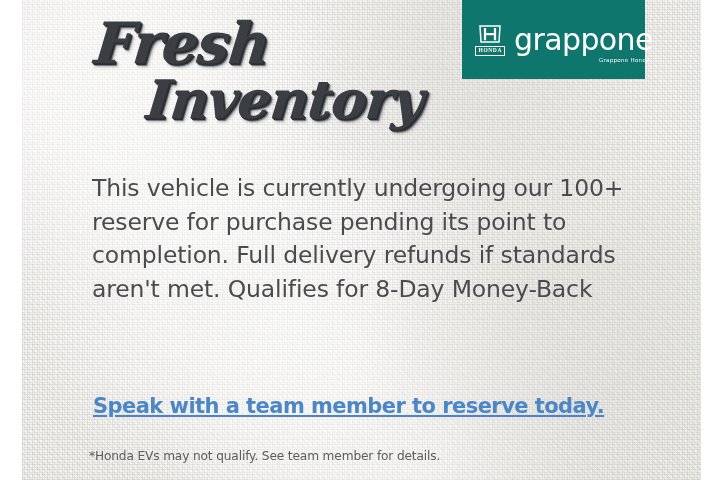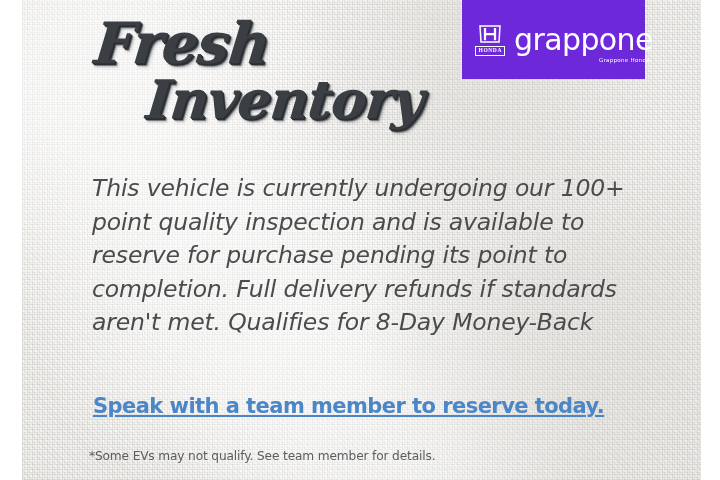--- a/index.html
+++ b/index.html
@@ -84,21 +84,21 @@
   #bleed-left  { left: 0;   width: 22px; }
   #bleed-right { right: 0;  width: 19px; }
 
   
   #brand-block {
     position: absolute;
     left: 462px;
     top: 0;
     width: 183px;
     height: 79px;
-    background: #6d28d9;
+    background: #0f766e;
     display: flex;
     align-items: center;
     justify-content: flex-start;
     z-index: 4;
   }
   #honda-mark {
     margin-left: 13px;
     width: 36px;
     display: flex;
     flex-direction: column;
@@ -186,21 +186,20 @@
     left: 92px;
     top: 172px;
     width: 540px;
     z-index: 3;
     color: #4b4b4d;
     font-size: 23.5px;
     line-height: 33.6px;
     font-family: "DejaVu Sans", sans-serif;
     font-weight: 400;
     letter-spacing: -0.15px;
-    font-style: italic;
   }
   .body-line { white-space: nowrap; }
 
   
   #cta-line {
     position: absolute;
     left: 93px;
     top: 394px;
     z-index: 3;
     color: #4b86c7;
@@ -253,23 +252,22 @@
 
   </div>
 
   <div id="headline">
     <div class="script-line" id="headline-line1">Fresh</div>
     <div class="script-line" id="headline-line2">Inventory</div>
   </div>
 
   <div id="body-copy">
     <div class="body-line">This vehicle is currently undergoing our 100+</div>
-    <div class="body-line">point quality inspection and is available to</div>
     <div class="body-line">reserve for purchase pending its point to</div>
     <div class="body-line">completion. Full delivery refunds if standards</div>
     <div class="body-line">aren't met. Qualifies for 8-Day Money-Back</div>
   </div>
 
   <div id="cta-line">Speak with a team member to reserve today.</div>
 
-  <div id="footnote">*Some EVs may not qualify. See team member for details.</div>
+  <div id="footnote">*Honda EVs may not qualify. See team member for details.</div>
 
 </div>
 
 </body></html>

